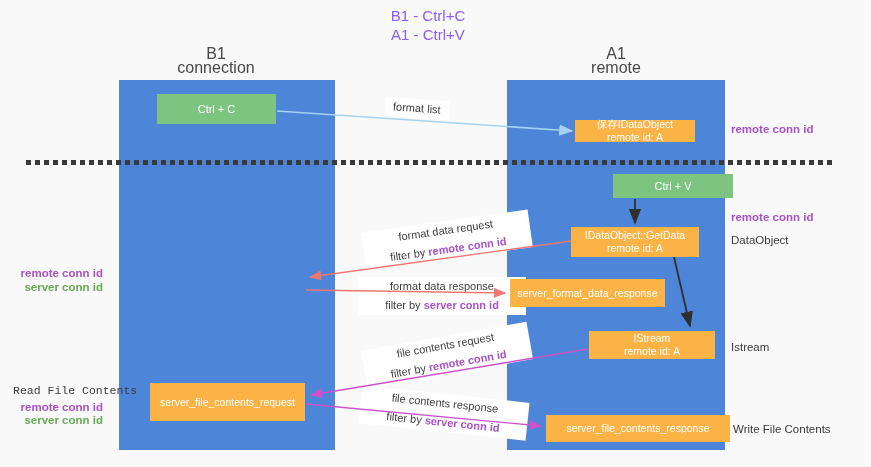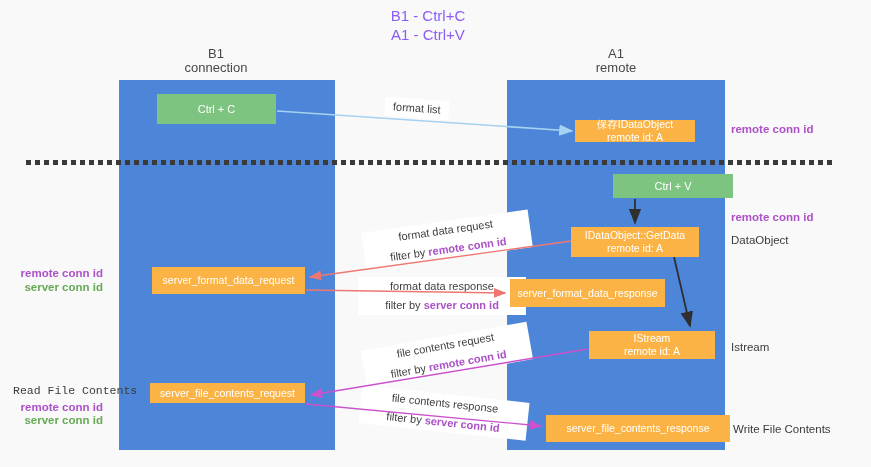--- a/index.html
+++ b/index.html
@@ -1,21 +1,21 @@
 <!DOCTYPE html>
 <html style="--lane_blue: #4d86d8; --box_orange: #fcb345; --box_green: #7cc47f; --purple: #ab51c8; --text_green: #65aa54; --arrow_red: #ee7772; --arrow_magenta: #cb52cc; --arrow_blue: #a5d2f0; --ink: #3b3b3b;"><head>
 <meta charset="utf-8">
 <style>
   html,body{margin:0;padding:0;background:#f9f9f9;font-family:"Liberation Sans",sans-serif;}
   #canvas{position:relative;width:871px;height:467px;background:#f9f9f9;overflow:hidden;}
 
   .title{position:absolute;left:0;top:6px;width:856px;text-align:center;
          font-size:15px;line-height:19px;color:#8b5cf6;}
 
-  .lane-header{position:absolute;top:47px;text-align:center;font-size:13px;line-height:14px;color:#484848;}
+  .lane-header{position:absolute;top:47px;text-align:center;font-size:16px;line-height:14px;color:#484848;}
   .lane{position:absolute;top:80px;height:370px;background:var(--lane_blue);}
 
   .dashline{position:absolute;left:26px;top:160px;width:807px;height:5px;
             background:repeating-linear-gradient(90deg,#3a3a3a 0 5px,transparent 5px 9px);}
 
   .node{position:absolute;display:flex;flex-direction:column;align-items:center;justify-content:center;
         color:#fff;text-align:center;font-size:11px;line-height:13px;}
   .node.green{background:var(--box_green);}
   .node.orange{background:var(--box_orange);font-size:10.5px;}
 
@@ -114,30 +114,29 @@
     <div>remote id: A</div>
   </div>
 
   <div class="node green" style="left:575px;top:174px;width:120px;height:24px;margin-left:38px;">Ctrl + V</div>
 
   <div class="node orange" style="left:571px;top:227px;width:128px;height:30px;">
     <div>IDataObject::GetData</div>
     <div>remote id: A</div>
   </div>
 
-  <div class="node orange" style="left:152px;top:267px;width:153px;height:27px;">server_format_data_request</div>
 
   <div class="node orange" style="left:510px;top:279px;width:155px;height:28px;">server_format_data_response</div>
 
   <div class="node orange" style="left:589px;top:331px;width:126px;height:28px;">
     <div>IStream</div>
     <div>remote id: A</div>
   </div>
 
-  <div class="node orange" style="left:150px;top:383px;width:155px;height:20px;">server_file_contents_request</div>
+  <div class="node orange" style="left:150px;top:383px;width:155px;height:38px;">server_file_contents_request</div>
 
   <div class="node orange" style="left:546px;top:415px;width:184px;height:27px;">server_file_contents_response</div>
 
   <div class="side-label purple" style="left:731px;top:123px;">remote conn id</div>
   <div class="side-label purple" style="left:731px;top:211px;">remote conn id</div>
   <div class="side-label" style="left:731px;top:234px;">DataObject</div>
   <div class="side-label" style="left:731px;top:341px;">Istream</div>
   <div class="side-label" style="left:733px;top:423px;">Write File Contents</div>
 
   <div class="side-label purple right-align" style="left:13px;top:267px;width:90px;">remote conn id</div>

